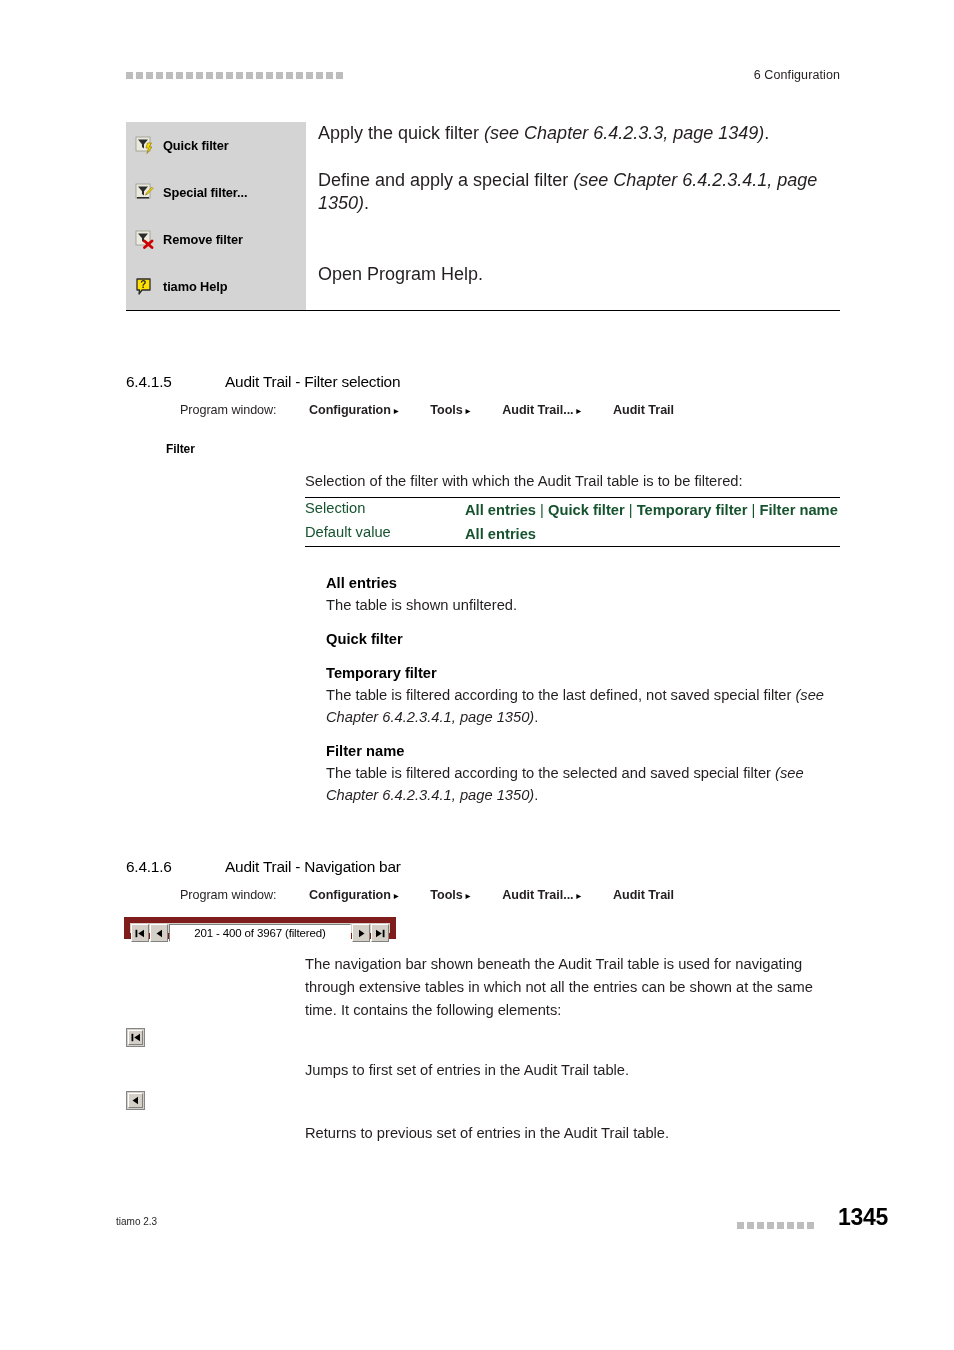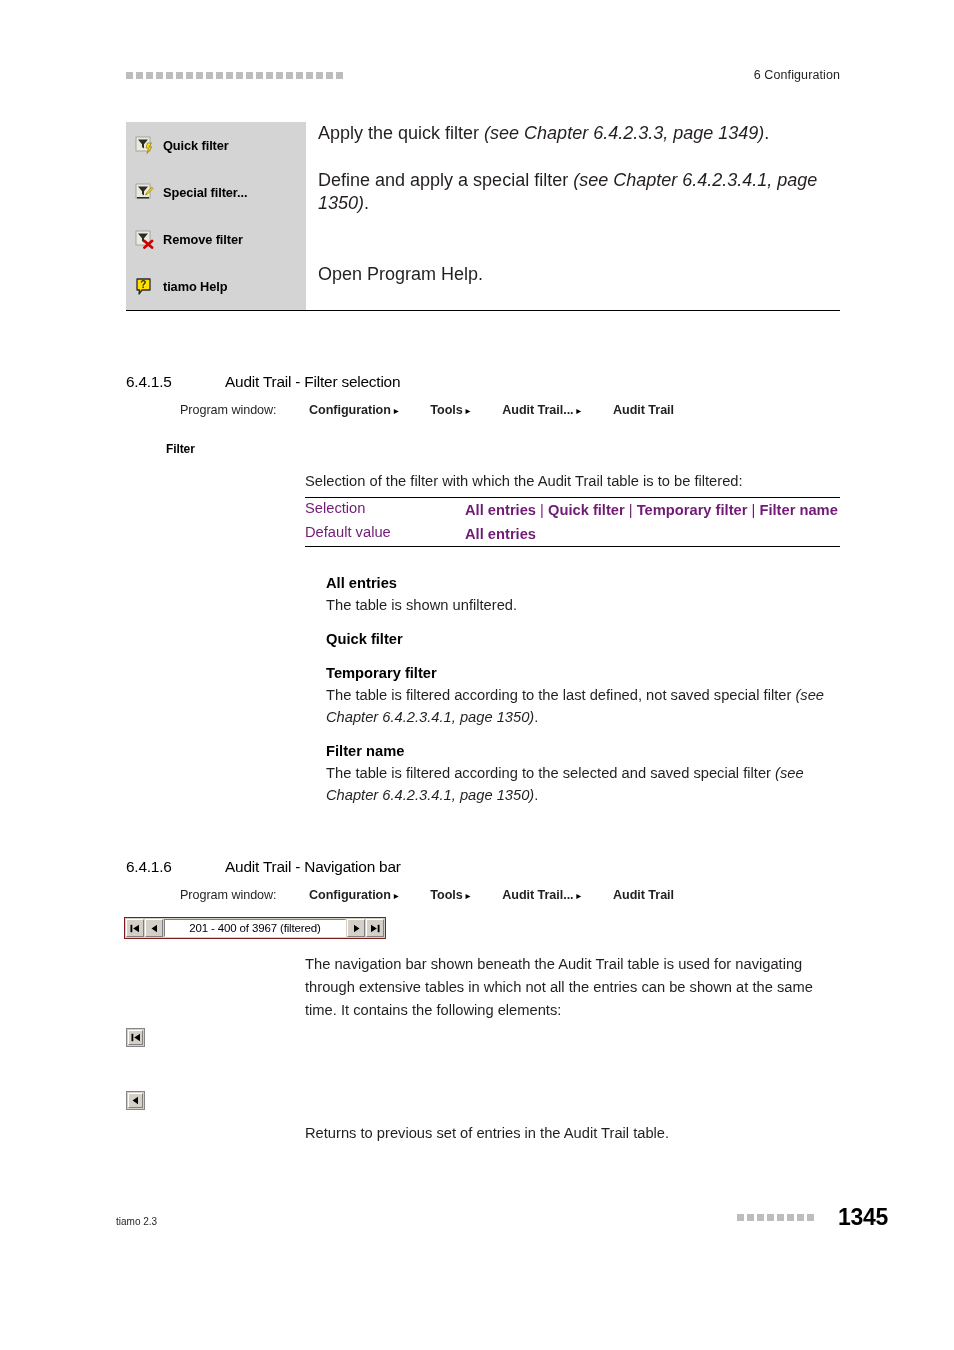--- a/index.html
+++ b/index.html
@@ -147,21 +147,21 @@
 
   
   .sel-table {
     position: absolute;
     left: 305px;
     top: 497px;
     width: 535px;
     border-top: 1.6px solid #000;
     border-bottom: 1.6px solid #000;
     font-size: 14.7px;
-    color: #701a75;
+    color: #14532d;
   }
   .sel-row { display: flex; }
   .sel-row .k {
     width: 160px;
     flex: 0 0 160px;
     padding: 2px 0 1px 0;
   }
   .sel-row .v {
     flex: 1;
     font-weight: bold;
@@ -196,21 +196,21 @@
   .navbar-widget {
     position: absolute;
     left: 124px;
     top: 917px;
     display: flex;
     align-items: flex-start;
     height: 22px;
     background: #d4d0c8;
     padding: 1px;
     box-sizing: border-box;
-    border: 1px solid #7f1d1d;
+    border: 6px solid #7f1d1d;
   }
   .nav-btn {
     width: 18px;
     height: 18px;
     background: #d4d0c8;
     border-top: 1.5px solid #ffffff;
     border-left: 1.5px solid #ffffff;
     border-right: 1.5px solid #808080;
     border-bottom: 1.5px solid #808080;
     display: flex;
@@ -268,21 +268,21 @@
     left: 116px;
     top: 1216px;
     font-size: 10px;
     color: #231f20;
   }
   .footer-right {
     position: absolute;
     right: 66px;
     top: 1206px;
     display: flex;
-    align-items: center;
+    align-items: flex-end;
     gap: 24px;
   }
   .footer-squares { display: flex; gap: 3px; align-items: center; }
   .footer-squares i {
     display: block;
     width: 7px;
     height: 7px;
     background: #bdbdbd;
   }
   .footer-page {
@@ -461,20 +461,21 @@
   <div class="body-text" style="top:953px;">The navigation bar shown beneath the Audit Trail table is used for navigating through extensive tables in which not all the entries can be shown at the same time. It contains the following elements:</div>
 
   <div class="standalone-btn" style="left:126px; top:1028px;">
     <span class="inner">
       <svg width="10" height="9" viewBox="0 0 10 9">
         <rect x="0.5" y="0.8" width="1.8" height="7.4" fill="#000"></rect>
         <path d="M9 0.8 L9 8.2 L3.2 4.5 Z" fill="#000"></path>
       </svg>
     </span>
   </div>
+  <div class="body-text" style="top:1059px;">Jumps to first set of entries in the Audit Trail table.</div>
 
   <div class="standalone-btn" style="left:126px; top:1091px;">
     <span class="inner">
       <svg width="9" height="9" viewBox="0 0 9 9">
         <path d="M7 0.8 L7 8.2 L1.5 4.5 Z" fill="#000"></path>
       </svg>
     </span>
   </div>
   <div class="body-text" style="top:1122px;">Returns to previous set of entries in the Audit Trail table.</div>
 

